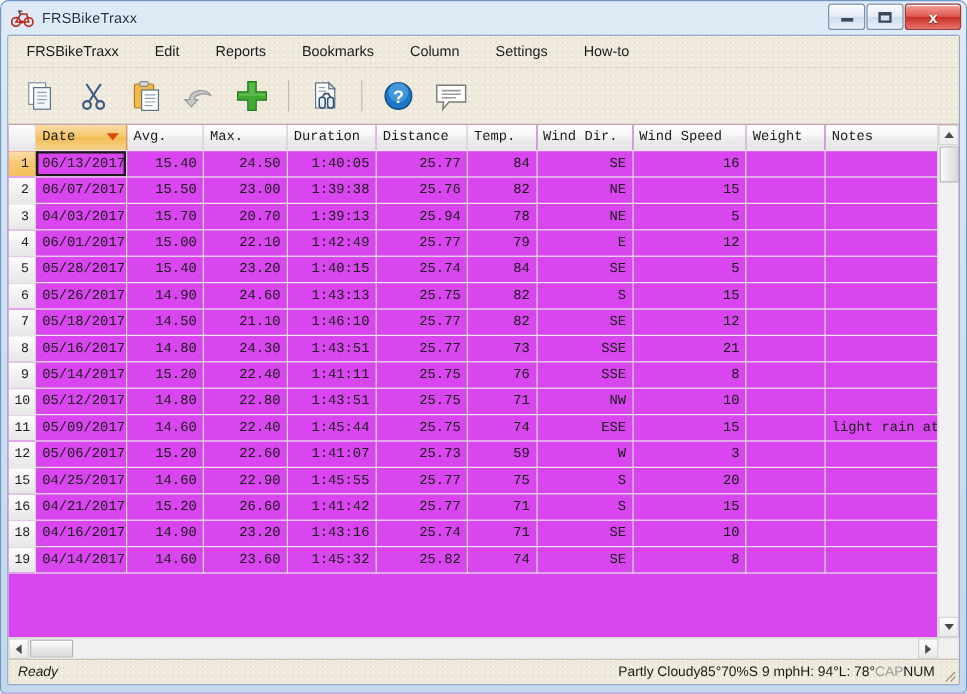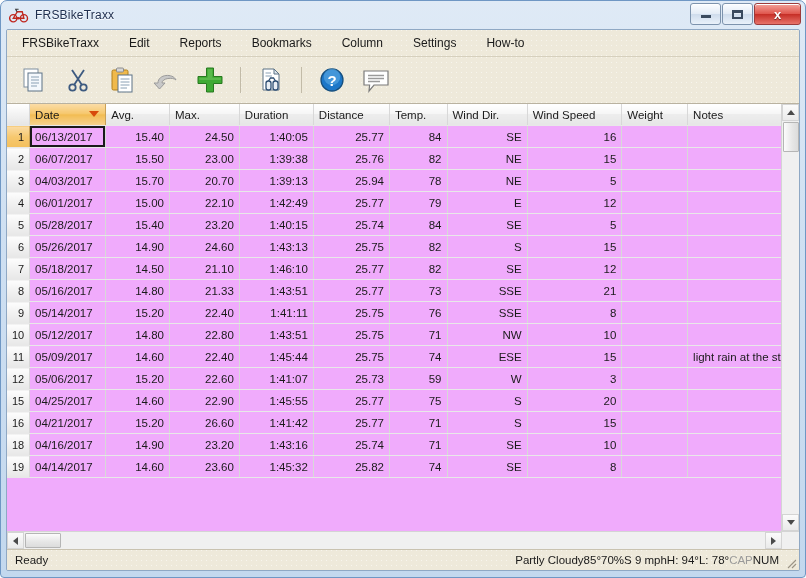--- a/index.html
+++ b/index.html
@@ -61,21 +61,21 @@
     font-size:12px;color:#1a1a1a;padding:3px 13px;margin:0 2px;cursor:default;border-radius:2px;
   }
   
   .toolbar{
     height:46px;display:flex;align-items:center;padding:0 6px;
     border-bottom:1px solid #b9b2a0;flex:0 0 auto;gap:2px;
   }
   .tb-btn{width:42px;height:40px;display:flex;align-items:center;justify-content:center;border-radius:3px;}
   .tb-sep{width:1px;height:26px;background:#c2bba8;margin:0 7px;}
   
-  .gridwrap{flex:1 1 auto;position:relative;background:#f0abfc;overflow:hidden;}
+  .gridwrap{flex:1 1 auto;position:relative;background:#d946ef;overflow:hidden;font-family:Liberation Mono, monospace;}
   table.grid{border-collapse:collapse;table-layout:fixed;width:784px;font-size:11.5px;}
   table.grid th,table.grid td{
     border-right:1px solid #d8d8d8;border-bottom:1px solid #e8e8e8;
     padding:0 5px;height:21px;overflow:hidden;white-space:nowrap;color:#1a1a1a;
   }
   thead th{
     height:20px;font-weight:normal;text-align:left;
     background:linear-gradient(180deg,#ffffff 0%,#f6f6f6 45%,#ededed 50%,#e6e6e6 100%);
     border-bottom:1px solid #a9a9a9;border-right:1px solid #c4c4c4;
     color:#111;
@@ -135,21 +135,21 @@
     border:1px solid #b5b5b5;border-radius:1px;
   }
   .hsb-arrow{position:absolute;top:0;width:17px;height:17px;display:flex;align-items:center;justify-content:center;
     background:linear-gradient(180deg,#fbfbfb,#eaeaea);border:1px solid #d4d4d4;box-sizing:border-box;}
   
   .statusbar{
     height:20px;flex:0 0 auto;display:flex;align-items:center;
     border-top:1px solid #c9c2b0;font-size:11.5px;color:#1a1a1a;
     padding:0 4px;position:relative;
   }
-  .status-left{padding-left:4px;}
+  .status-left{padding-left:4px;font-style:italic;}
   .status-right{margin-left:auto;display:flex;align-items:center;gap:0;padding-right:16px;}
   .grey{color:#9a9a9a;}
   .gripper{position:absolute;right:2px;bottom:1px;width:13px;height:13px;}
 </style>
 </head>
 <body>
 
 <div id="app">
 
   <div class="titlebar">
@@ -398,21 +398,21 @@
               <td class="num">82</td>
               <td class="ctr">SE</td>
               <td class="num">12</td>
               <td class="num"></td>
               <td></td>
             </tr>
             <tr>
               <td class="rowhdr">8</td>
               <td class="datecell">05/16/2017</td>
               <td class="num">14.80</td>
-              <td class="num">21.33</td>
+              <td class="num">24.30</td>
               <td class="num">1:43:51</td>
               <td class="num">25.77</td>
               <td class="num">73</td>
               <td class="ctr">SSE</td>
               <td class="num">21</td>
               <td class="num"></td>
               <td></td>
             </tr>
             <tr>
               <td class="rowhdr">9</td>

